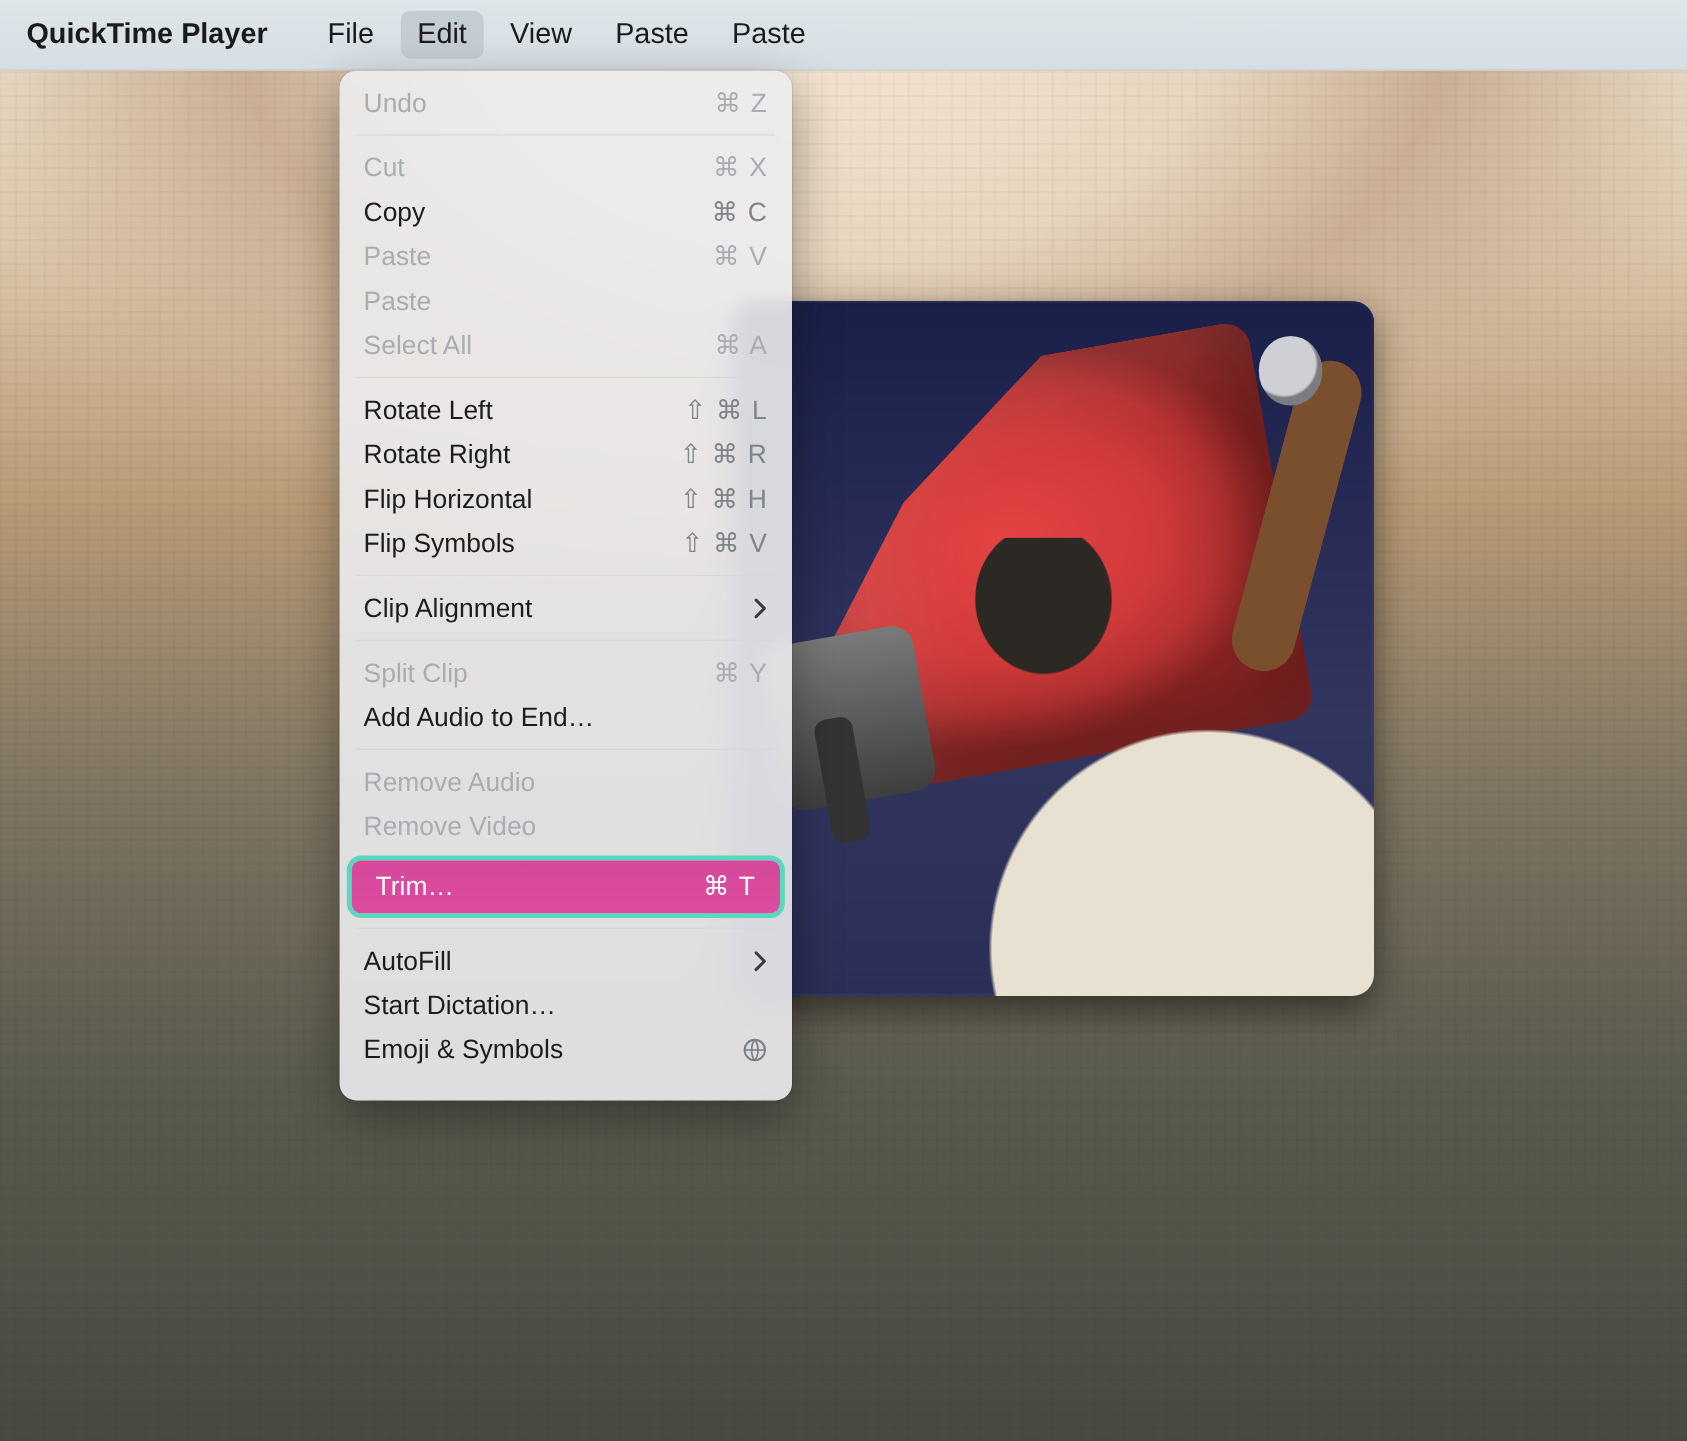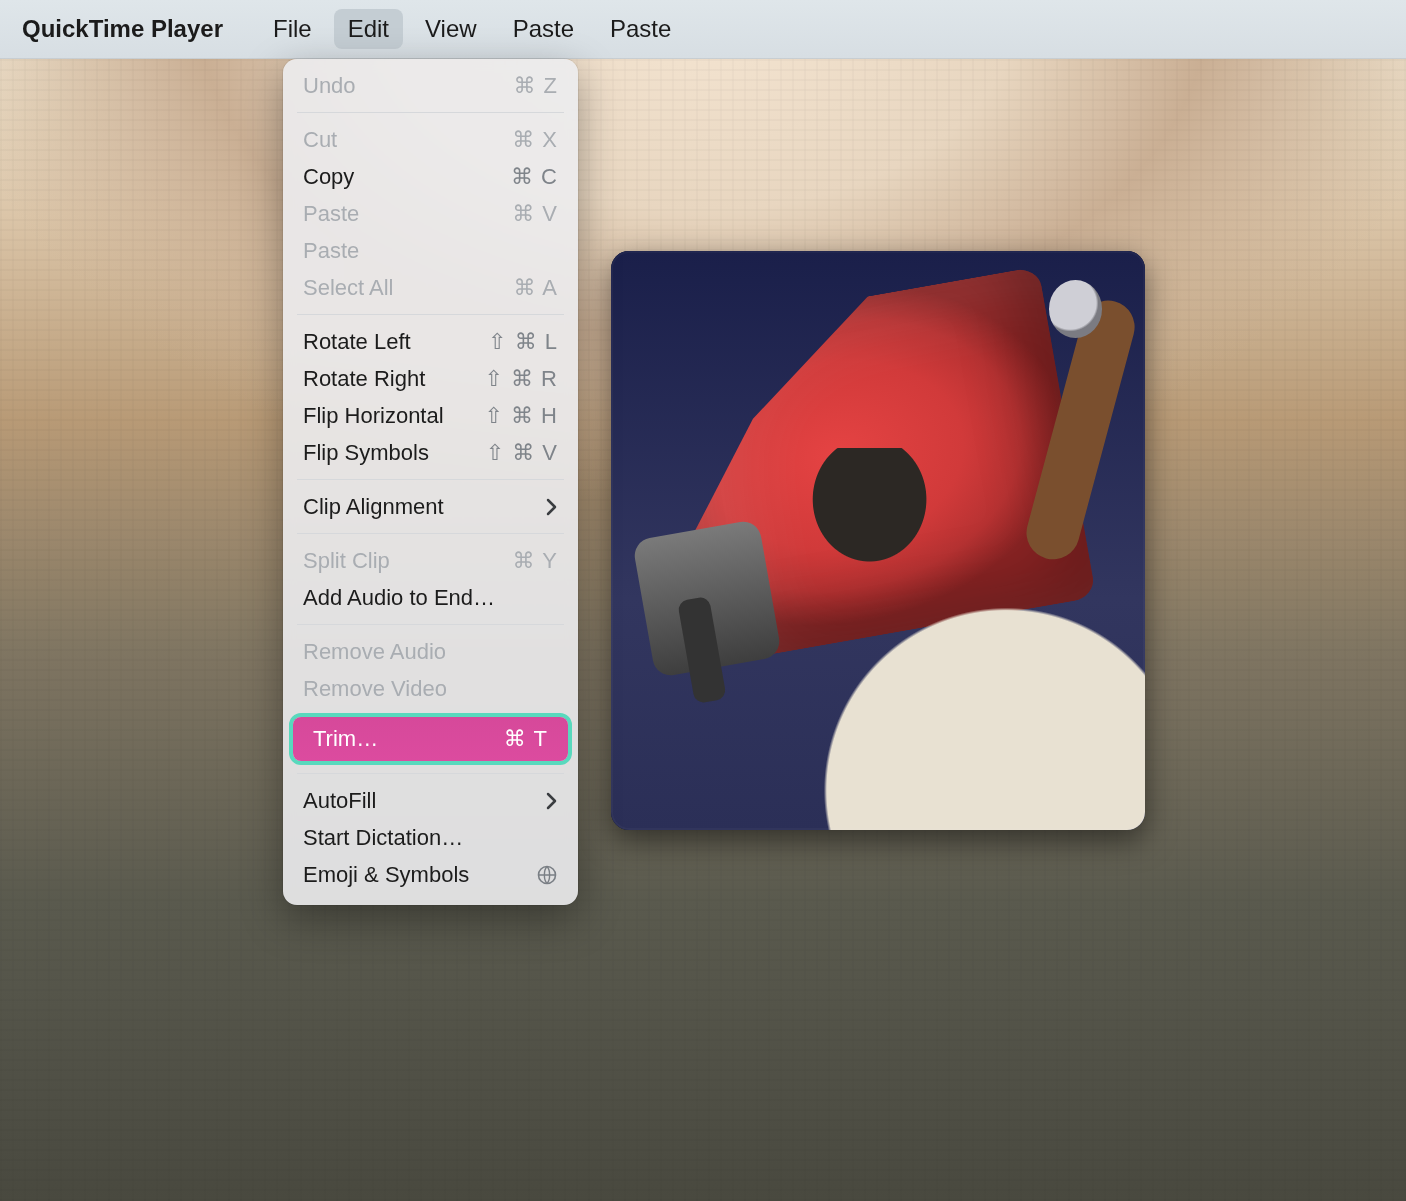--- a/index.html
+++ b/index.html
@@ -79,26 +79,26 @@
     }
     .mega .arm { position:absolute; right: 7%; top: 8%; width: 10%; height: 46%;
       background: #7a4f2e; border-radius: 30px; transform: rotate(15deg); }
     .mega .mic { position:absolute; right: 8%; top: 5%; width: 10%; height: 10%;
       background: radial-gradient(circle at 40% 40%, #cfcfd6 0 55%, #7b7b82 60%); border-radius: 50%; }
 
     
     .menu {
       position: absolute;
       left: 283px; top: 59px;
-      width: 295px;
+      width: 377px;
       background: rgba(236,236,238,0.90);
       backdrop-filter: blur(6px);
       border-radius: 14px;
       box-shadow: 0 14px 40px rgba(0,0,0,0.35), 0 0 0 1px rgba(0,0,0,0.07);
-      padding: 8px 0 12px 0;
+      padding: 8px 0 24px 0;
       font-size: 22px;
       color: #1c1c1c;
     }
     .menu .row {
       display: flex; align-items: center; justify-content: space-between;
       height: 37px; padding: 0 20px;
     }
     .menu .row .label { white-space: nowrap; }
     .menu .row .shortcut { color: #7f848a; letter-spacing: 1px; font-size: 22px; }
     .menu .row.disabled .label, .menu .row.disabled .shortcut { color: #a9adb2; }

